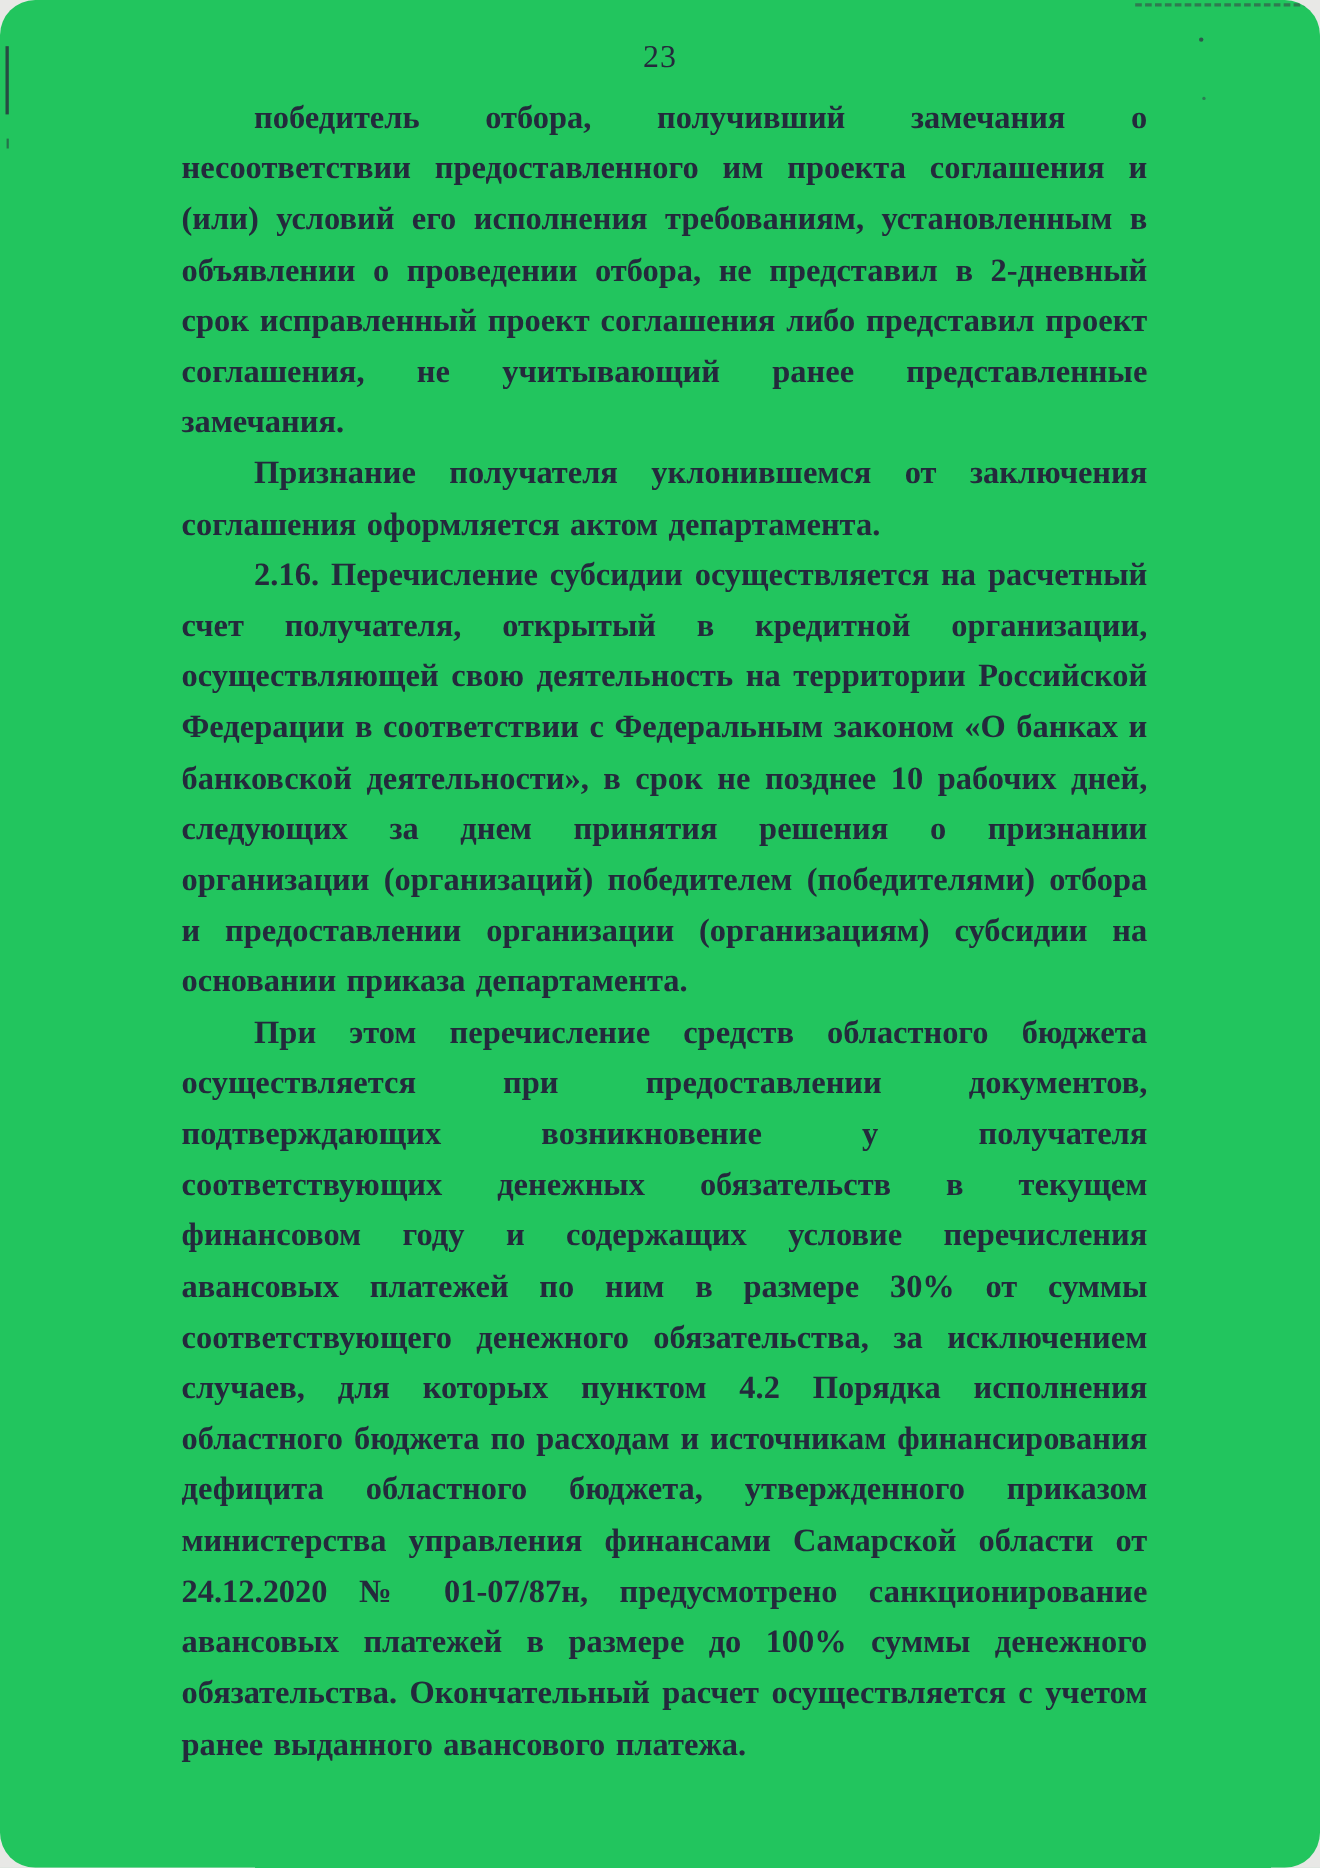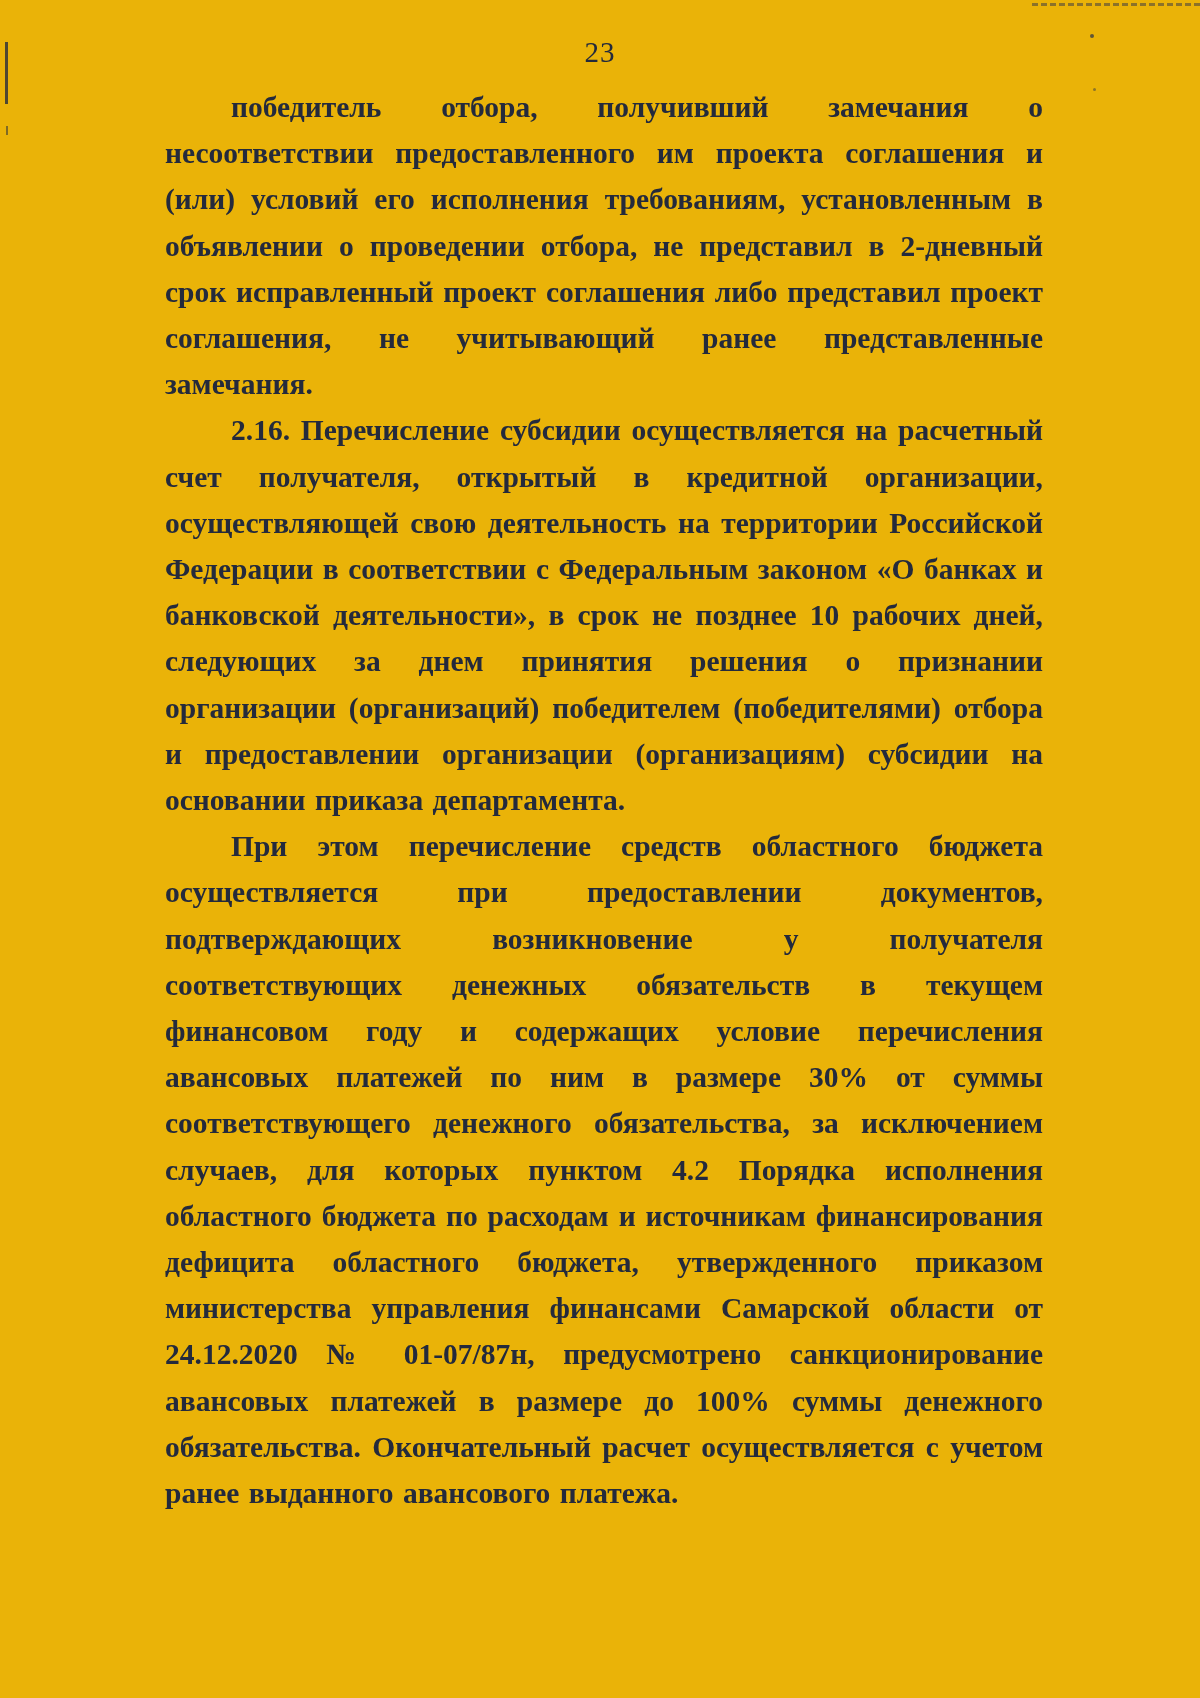--- a/index.html
+++ b/index.html
@@ -5,24 +5,25 @@
   html, body {
     margin: 0;
     padding: 0;
     background: #e8e8e6;
   }
   .page {
     position: relative;
     width: 1200px;
     height: 1698px;
     margin: 0 auto;
-    background: #eab308;
+    background: #22c55e;
     overflow: hidden;
     font-family: "Liberation Serif", "DejaVu Serif", serif;
     color: #242a3c;
+    border-radius: 32px;
   }
   .page-number {
     position: absolute;
     top: 36px;
     left: 0;
     width: 100%;
     text-align: center;
     font-size: 29px;
     letter-spacing: 1px;
   }
@@ -80,17 +81,18 @@
   <div class="artifact art-topright-line"></div>
   <div class="artifact art-dot-1"></div>
   <div class="artifact art-dot-2"></div>
   <div class="artifact art-left-line"></div>
   <div class="artifact art-left-tick"></div>
 
   <div class="page-number">23</div>
 
   <div class="body-text">
     <p class="para">победитель отбора, получивший замечания о несоответствии предоставленного им проекта соглашения и (или) условий его исполнения требованиям, установленным в объявлении о проведении отбора, не представил в 2-дневный срок исправленный проект соглашения либо представил проект соглашения, не учитывающий ранее представленные замечания.</p>
+    <p class="para">Признание получателя уклонившемся от заключения соглашения оформляется актом департамента.</p>
     <p class="para">2.16. Перечисление субсидии осуществляется на расчетный счет получателя, открытый в кредитной организации, осуществляющей свою деятельность на территории Российской Федерации в соответствии с Федеральным законом «О банках и банковской деятельности», в срок не позднее 10 рабочих дней, следующих за днем принятия решения о признании организации (организаций) победителем (победителями) отбора и предоставлении организации (организациям) субсидии на основании приказа департамента.</p>
     <p class="para">При этом перечисление средств областного бюджета осуществляется при предоставлении документов, подтверждающих возникновение у получателя соответствующих денежных обязательств в текущем финансовом году и содержащих условие перечисления авансовых платежей по ним в размере 30% от суммы соответствующего денежного обязательства, за исключением случаев, для которых пунктом 4.2 Порядка исполнения областного бюджета по расходам и источникам финансирования дефицита областного бюджета, утвержденного приказом министерства управления финансами Самарской области от 24.12.2020 № 01-07/87н, предусмотрено санкционирование авансовых платежей в размере до 100% суммы денежного обязательства. Окончательный расчет осуществляется с учетом ранее выданного авансового платежа.</p>
   </div>
 
 </div>
 
 </body></html>

